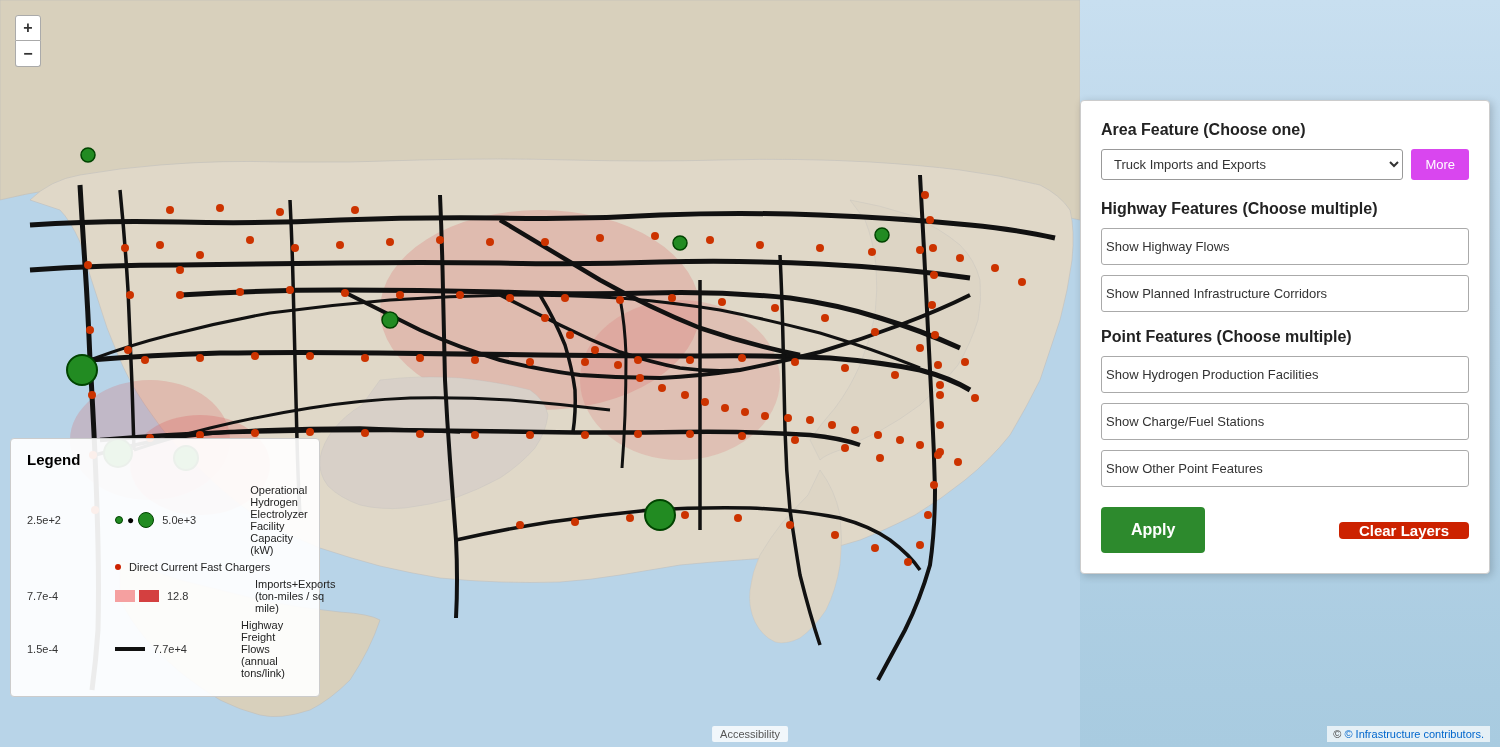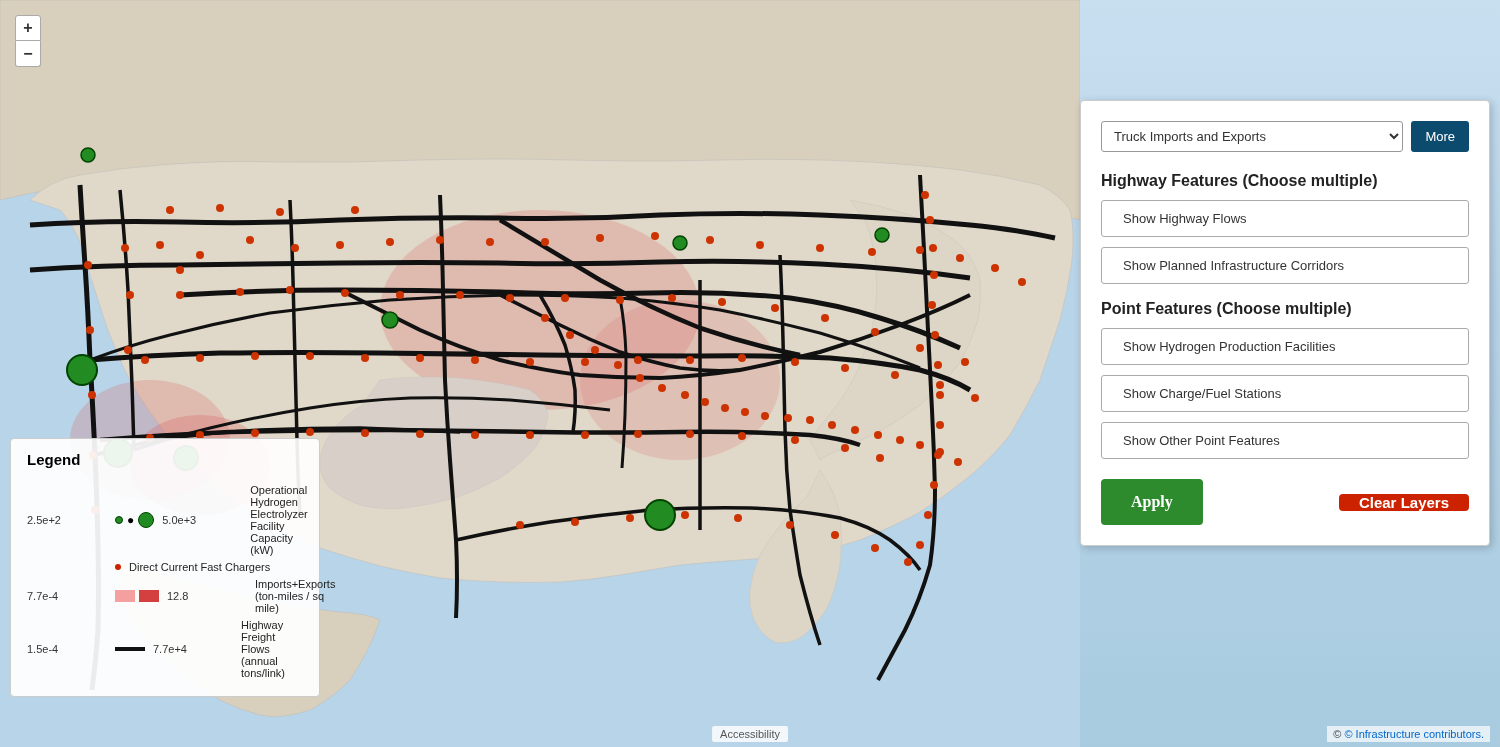--- a/index.html
+++ b/index.html
@@ -59,33 +59,33 @@
       padding: 6px 8px;
       border: 1px solid #999;
       border-radius: 3px;
       font-size: 13px;
       background: white;
       color: #333;
     }
 
     .more-btn {
       padding: 6px 14px;
-      background: #0c4a6e;
+      background: #d946ef;
       color: white;
       border: none;
       border-radius: 3px;
       font-size: 13px;
       cursor: pointer;
       white-space: nowrap;
     }
 
     .feature-btn {
       display: block;
       width: 100%;
-      padding: 10px 21px;
+      padding: 10px 4px;
       margin-bottom: 10px;
       background: white;
       border: 1px solid #aaa;
       border-radius: 3px;
       text-align: left;
       font-size: 13px;
       color: #333;
       cursor: pointer;
     }
 
@@ -105,21 +105,20 @@
 
     .apply-btn {
       padding: 14px 30px;
       background: #2d8a2d;
       color: white;
       border: none;
       border-radius: 4px;
       font-size: 16px;
       font-weight: bold;
       cursor: pointer;
-      font-family: Liberation Serif, serif;
     }
 
     .clear-btn {
       padding: 0 20px;
       background: #cc2200;
       color: white;
       border: none;
       border-radius: 4px;
       font-size: 15px;
       font-weight: bold;
@@ -487,20 +486,21 @@
   </div>
 </div>
 
 <div id="map-controls">
   <button class="zoom-btn">+</button>
   <button class="zoom-btn">−</button>
 </div>
 
 <div id="control-panel">
 
+  <div class="section-title">Area Feature (Choose one)</div>
 
   <div class="area-feature-row">
     <select class="area-feature-select"><option>Truck Imports and Exports</option><option>Rail Imports and Exports</option><option>Port Activity</option><option>None</option></select>
     <button class="more-btn">More</button>
   </div>
 
   <div class="highway-section">
     <div class="section-title">Highway Features (Choose multiple)</div>
     <button class="feature-btn">Show Highway Flows</button>
     <button class="feature-btn">Show Planned Infrastructure Corridors</button>

